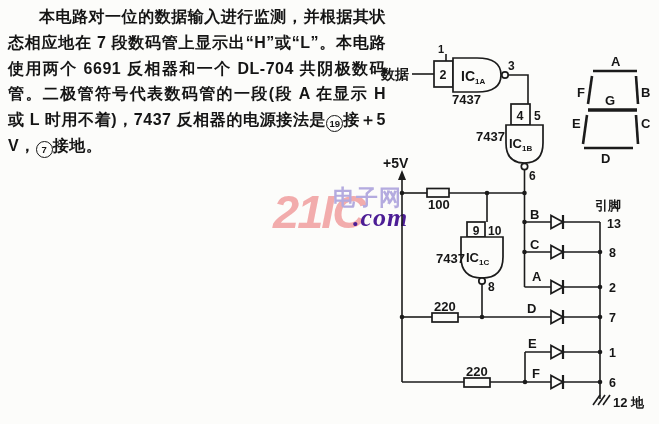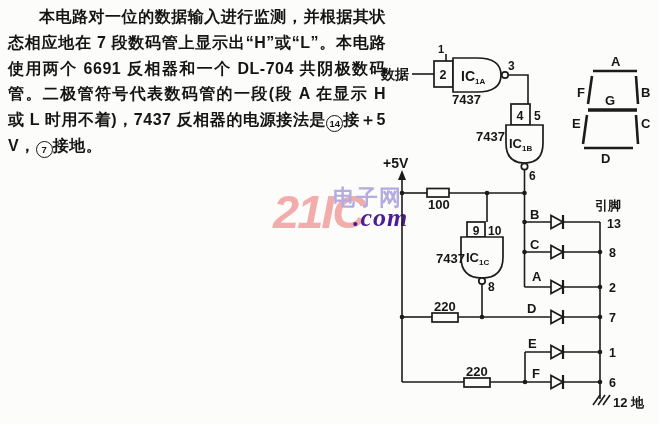--- a/index.html
+++ b/index.html
@@ -40,21 +40,21 @@
 </head>
 <body>
 
 <div class="canvas">
 
   <div class="wm wm-main" style="color: rgb(242, 172, 172); margin-left: 16px;">21IC</div>
   <div class="wm wm-cn" style="color: rgb(180, 171, 223); font-family: Liberation Mono, monospace;">电子网</div>
   <div class="wm wm-com" style="color: #4c1d95; margin-left: 24px;">.com</div>
 
   <div class="text-block">
-    <span>本电路对一位的数据输入进行监测，并根据其状态相应地在 7 段数码管上显示出“H”或“L”。本电路使用两个 6691 反相器和一个 DL-704 共阴极数码管。二极管符号代表数码管的一段(段 A 在显示 H 或 L 时用不着)，7437 反相器的电源接法是</span><span class="circled">14</span><span>接＋5 V，</span><span class="circled">7</span><span>接地。</span>
+    <span>本电路对一位的数据输入进行监测，并根据其状态相应地在 7 段数码管上显示出“H”或“L”。本电路使用两个 6691 反相器和一个 DL-704 共阴极数码管。二极管符号代表数码管的一段(段 A 在显示 H 或 L 时用不着)，7437 反相器的电源接法是</span><span class="circled">19</span><span>接＋5 V，</span><span class="circled">7</span><span>接地。</span>
   </div>
 
   <svg class="circuit" width="659" height="424" viewBox="0 0 659 424">
 
     <g>
       <text x="381" y="79" font-size="14">数据</text>
     </g>
     <g>
       <line class="wire" x1="412" y1="74" x2="434" y2="74"></line>
       <rect class="comp" x="434" y="61" width="19" height="26"></rect>

